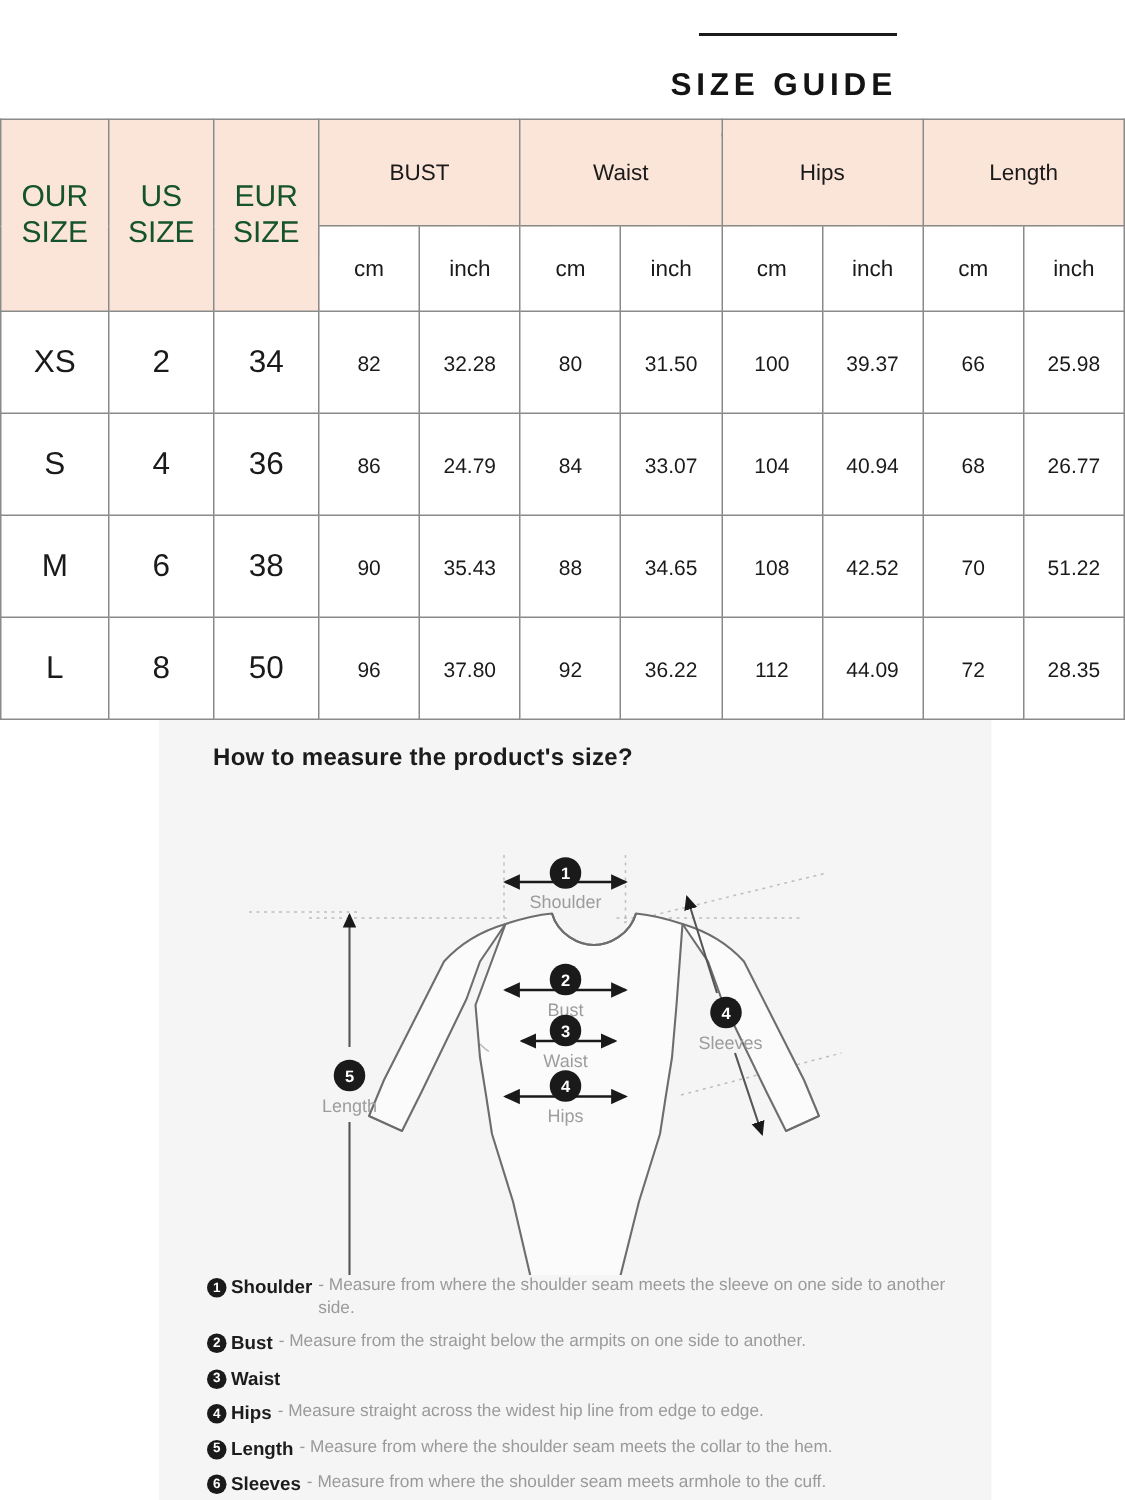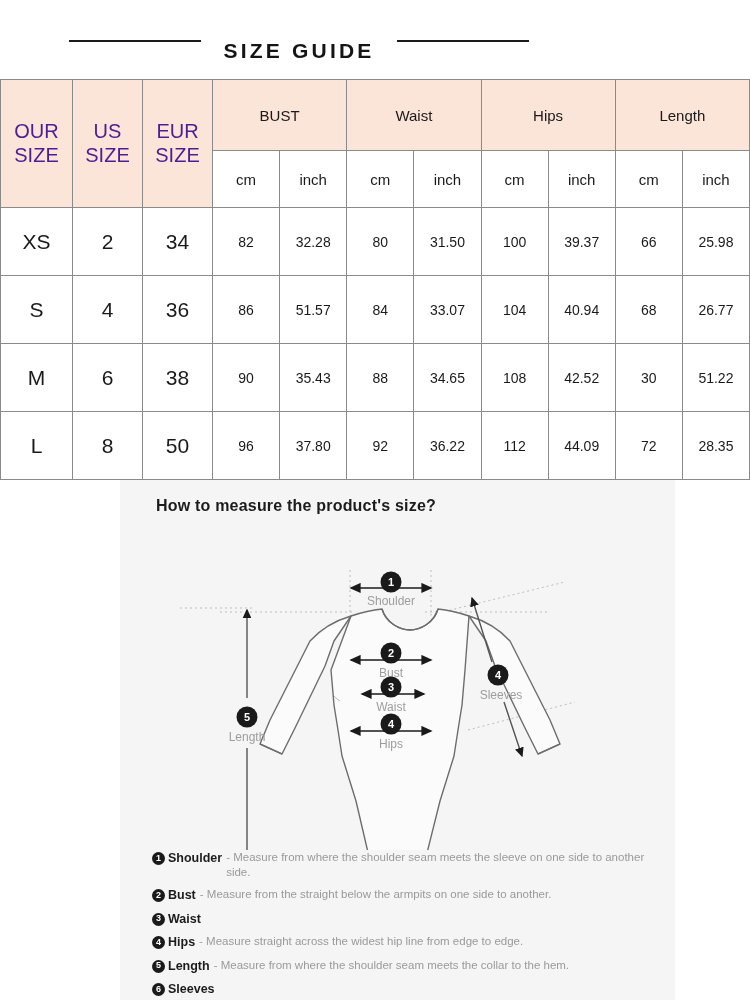--- a/index.html
+++ b/index.html
@@ -17,23 +17,24 @@
   }
 
   
   .title-row {
     position: absolute;
     top: 40px;
     left: 0;
     width: 598px;
     height: 32px;
     display: flex;
-    align-items: flex-start;
+    align-items: flex-end;
     justify-content: center;
     gap: 22px;
+    flex-direction: column;
   }
   .title-rule {
     height: 2px;
     background: #1a1a1a;
     width: 132px;
     flex: none;
   }
   .title-text {
     font-size: 21px;
     font-weight: bold;
@@ -62,21 +63,21 @@
   .size-table tr.head-top th { height: 70px; }
   .size-table tr.head-sub th { height: 56px; border-radius: 22px; }
   .size-table tbody tr { height: 68px; }
 
   .hdr-peach {
     background: #fbe4d8;
   }
   .hdr-size {
     font-size: 20px;
     line-height: 1.16;
-    color: #4c1d95;
+    color: #14532d;
   }
   .hdr-group {
     font-size: 15px;
     color: #1a1a1a;
   }
   .hdr-unit {
     background: #ffffff;
     font-size: 15px;
     color: #1a1a1a;
   }
@@ -91,21 +92,21 @@
 
   
   .c-our  { width: 71px; }
   .c-us   { width: 69px; }
   .c-eur  { width: 69px; margin-left: 48px; }
   .c-unit { width: 66px; }
 
   
   .measure-panel {
     position: absolute;
-    left: 120px;
+    left: 106px;
     top: 480px;
     width: 555px;
     height: 520px;
     background: #f5f5f5;
   }
   .measure-title {
     position: absolute;
     left: 36px;
     top: 17px;
     font-size: 16px;
@@ -227,39 +228,39 @@
       <td class="cell-num">100</td>
       <td class="cell-num">39.37</td>
       <td class="cell-num">66</td>
       <td class="cell-num">25.98</td>
     </tr>
     <tr>
       <td class="cell-size">S</td>
       <td class="cell-size">4</td>
       <td class="cell-size">36</td>
       <td class="cell-num">86</td>
-      <td class="cell-num">51.57</td>
+      <td class="cell-num">24.79</td>
       <td class="cell-num">84</td>
       <td class="cell-num">33.07</td>
       <td class="cell-num">104</td>
       <td class="cell-num">40.94</td>
       <td class="cell-num">68</td>
       <td class="cell-num">26.77</td>
     </tr>
     <tr>
       <td class="cell-size">M</td>
       <td class="cell-size">6</td>
       <td class="cell-size">38</td>
       <td class="cell-num">90</td>
       <td class="cell-num">35.43</td>
       <td class="cell-num">88</td>
       <td class="cell-num">34.65</td>
       <td class="cell-num">108</td>
       <td class="cell-num">42.52</td>
-      <td class="cell-num">30</td>
+      <td class="cell-num">70</td>
       <td class="cell-num">51.22</td>
     </tr>
     <tr>
       <td class="cell-size">L</td>
       <td class="cell-size">8</td>
       <td class="cell-size">50</td>
       <td class="cell-num">96</td>
       <td class="cell-num">37.80</td>
       <td class="cell-num">92</td>
       <td class="cell-num">36.22</td>
@@ -426,16 +427,17 @@
 
     <div class="legend-item">
       <span class="legend-marker">5</span>
       <span class="legend-name">Length</span>
       <span class="legend-desc">- Measure from where the shoulder seam meets the collar to the hem.</span>
     </div>
 
     <div class="legend-item">
       <span class="legend-marker">6</span>
       <span class="legend-name">Sleeves</span>
+      <span class="legend-desc">- Measure from where the shoulder seam meets armhole to the cuff.</span>
     </div>
 
   </div>
 </div>
 
 </body></html>

